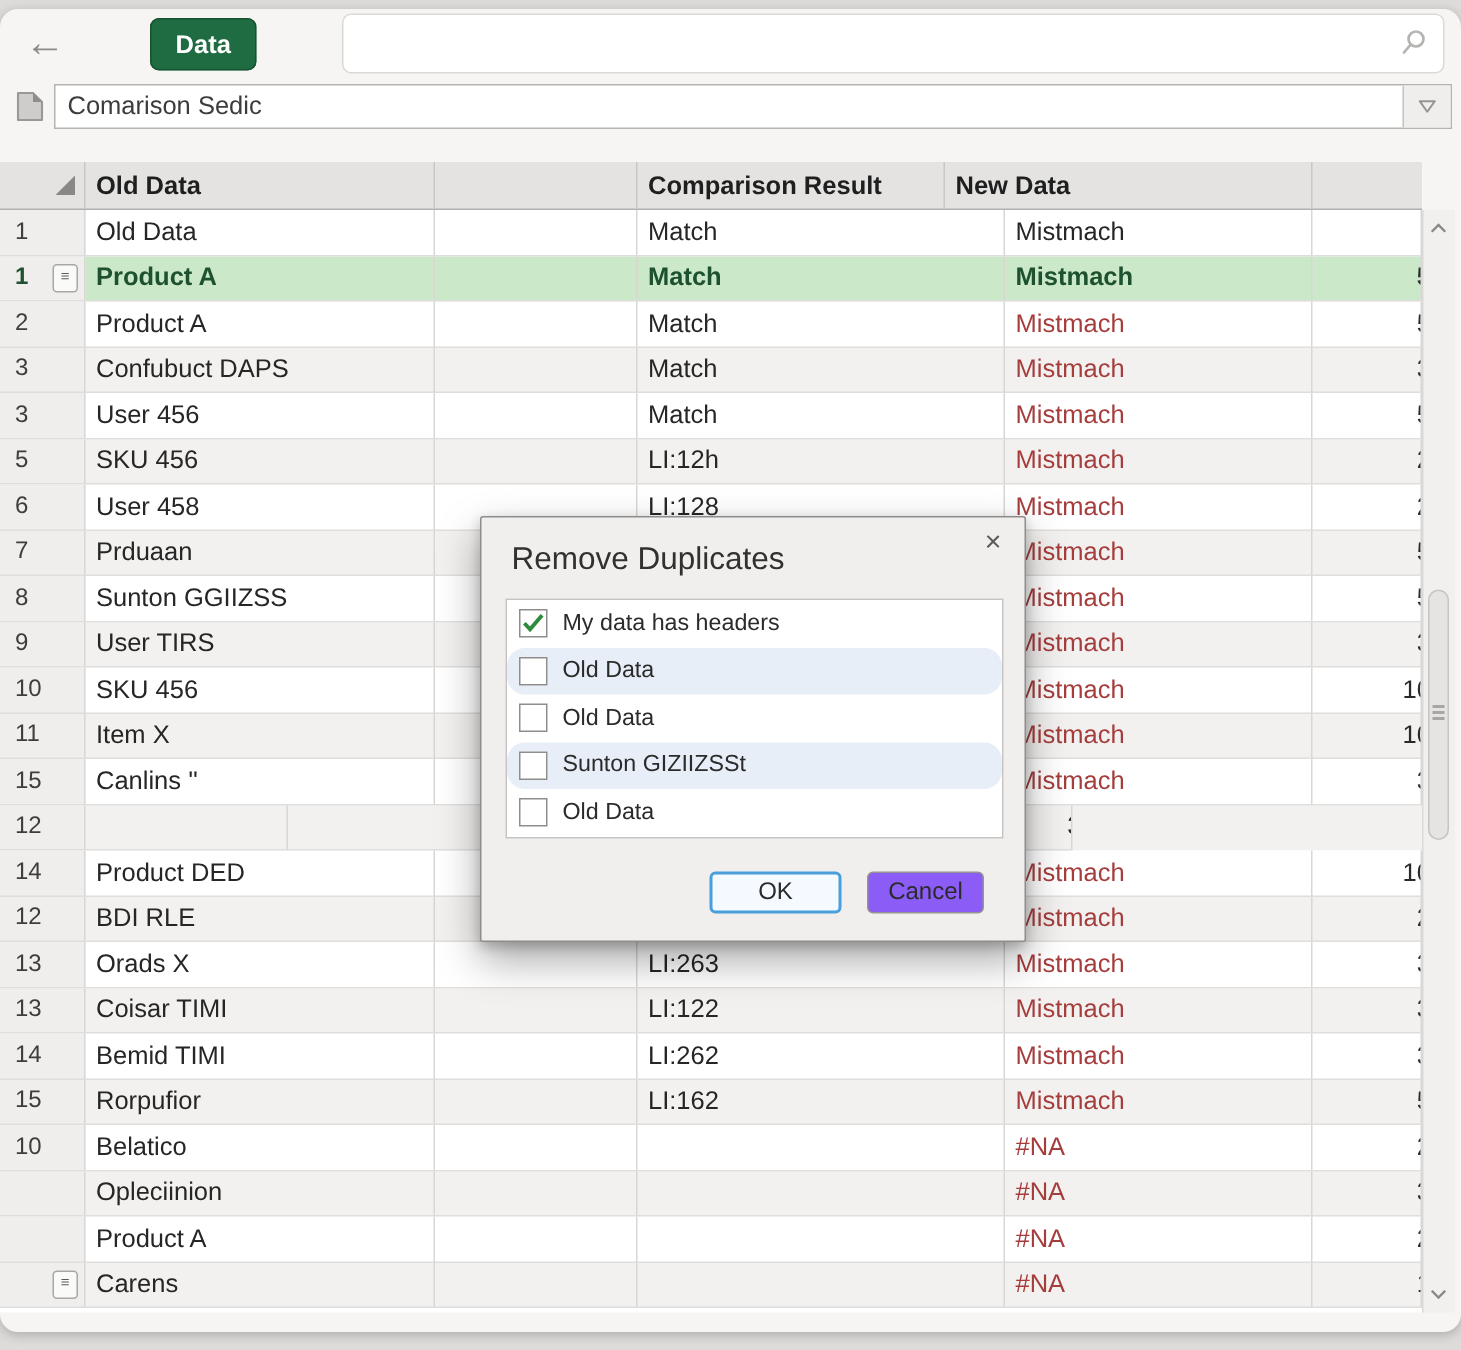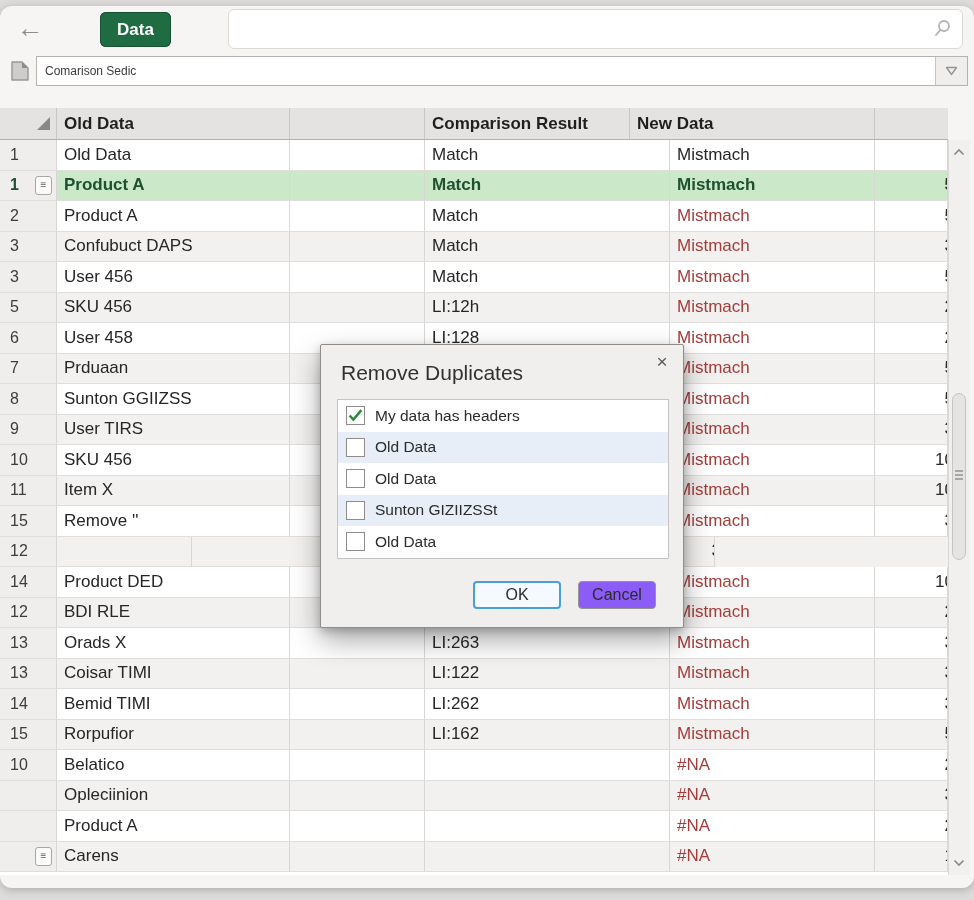--- a/index.html
+++ b/index.html
@@ -12,21 +12,21 @@
   .databtn{position:absolute;left:56px;top:12px;width:71px;height:35px;background:#1f6b42;color:#fff;
         font-size:17px;font-weight:bold;border-radius:6px;display:flex;align-items:center;justify-content:center;
         box-shadow:inset 0 0 0 1px #175233;margin-left:44px;}
   .search{position:absolute;left:228px;top:9px;width:735px;height:40px;background:#fff;border:1px solid #dbd9d6;
         border-radius:6px;box-sizing:border-box;font-size:16px;padding:0 40px 0 12px;color:#444;outline:none;}
   .searchicon{position:absolute;left:932px;top:19px;}
   
   .fxicon{position:absolute;left:8px;top:58px;}
   .fxwrap{position:absolute;left:36px;top:56px;width:932px;height:30px;background:#fff;border:1px solid #b5b3b0;box-sizing:border-box;}
   .fxinput{position:absolute;left:0;top:0;width:896px;height:28px;border:0;outline:none;font-family:"Liberation Sans",sans-serif;
-        font-size:12px;color:#3c3c3c;padding:0 8px;background:transparent;}
+        font-size:17px;color:#3c3c3c;padding:0 8px;background:transparent;}
   .fxdrop{position:absolute;right:0;top:0;width:31px;height:28px;background:#f0eeec;border-left:1px solid #c7c5c2;
         display:flex;align-items:center;justify-content:center;cursor:pointer;}
   
   .sheet{position:absolute;left:0;top:108px;width:948px;height:767px;background:#fff;}
   .hdr{display:flex;height:32px;background:#e4e3e1;border-bottom:1px solid #b3b1af;box-sizing:border-box;}
   .hdr .hc{box-sizing:border-box;border-right:1px solid #c9c7c5;display:flex;align-items:center;
         font-size:17px;font-weight:bold;color:#1f1f1f;padding-left:7px;overflow:hidden;white-space:nowrap;}
   .tri{width:0;height:0;border-left:13px solid transparent;border-bottom:13px solid #8a8886;margin-left:auto;margin-right:6px;}
   .row{display:flex;height:30.5px;box-sizing:border-box;background:#fff;}
   .row.band{background:#f2f1ef;}
@@ -50,21 +50,21 @@
         border-radius:7px;box-sizing:border-box;}
   .grip{position:absolute;left:2px;top:76px;width:8px;height:2px;background:#a8a6a4;
         box-shadow:0 4px 0 #a8a6a4,0 8px 0 #a8a6a4;}
   
   .dlg{position:absolute;left:320px;top:344px;width:362px;height:282px;background:#f1efed;border:1px solid #8f8d8b;
         border-radius:2px;box-shadow:0 12px 28px rgba(0,0,0,.35),0 3px 8px rgba(0,0,0,.2);z-index:10;}
   .dlg-title{position:absolute;left:20px;top:16px;font-size:21px;color:#323130;}
   .dlg-close{position:absolute;right:8px;top:4px;width:26px;height:26px;font-size:19px;color:#5a5856;
         display:flex;align-items:center;justify-content:center;cursor:pointer;}
   .listbox{position:absolute;left:16px;top:54px;width:330px;height:158px;background:#fff;border:1px solid #c6c4c2;overflow:hidden;}
-  .li{display:flex;align-items:center;height:31.5px;padding-left:8px;font-size:15.5px;color:#2b2b2b;box-sizing:border-box;}
+  .li{display:flex;align-items:center;height:31.5px;padding-left:8px;font-size:15.5px;color:#2b2b2b;box-sizing:border-box;border-radius:12px;}
   .li.blue{background:#e7eef8;}
   .cb{width:19px;height:19px;border:1px solid #8f8d8b;background:#fff;margin-right:10px;box-sizing:border-box;
         display:flex;align-items:center;justify-content:center;}
   .btn{position:absolute;height:28px;font-size:16px;color:#2b2b2b;display:flex;align-items:center;justify-content:center;
         box-sizing:border-box;border-radius:4px;cursor:pointer;}
   .ok{left:152px;top:236px;width:88px;background:#f4faff;border:2px solid #4a9edc;text-align:right;}
   .cancel{left:257px;top:236px;width:78px;background:#8b5cf6;border:1px solid #969492;}
   svg{display:block}
 </style>
 </head>
@@ -225,21 +225,21 @@
           <div class="c w-a">Item X</div>
           <div class="c w-b"></div>
           <div class="c w-c"></div>
           <div class="c w-d res-red">Mistmach</div>
           <div class="c w-e">
             <span>10</span>
           </div>
         </div>
         <div class="row">
           <div class="c cnum w-num">15</div>
-          <div class="c w-a">Remove ''</div>
+          <div class="c w-a">Canlins ''</div>
           <div class="c w-b"></div>
           <div class="c w-c"></div>
           <div class="c w-d res-red">Mistmach</div>
           <div class="c w-e">
             <span>3</span>
           </div>
         </div>
         <div class="row band">
           <div class="c cnum w-num">12</div>
           <div class="c w-b"></div>

